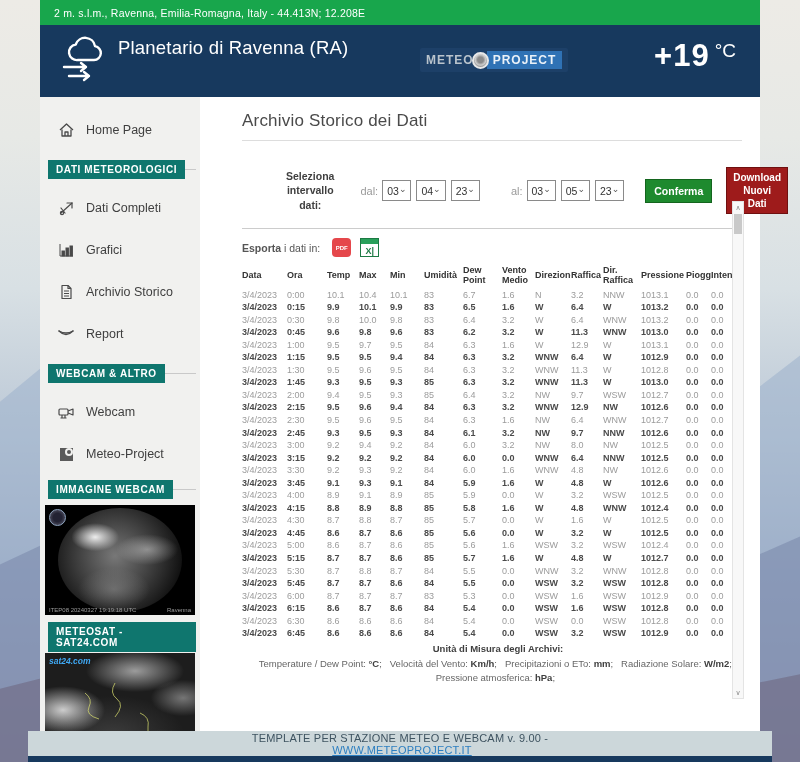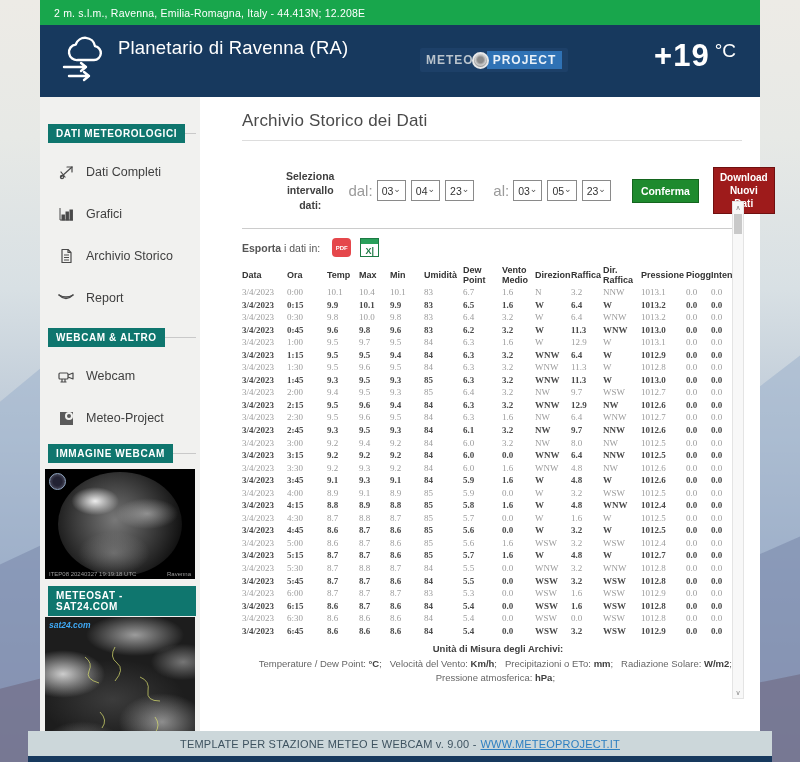--- a/index.html
+++ b/index.html
@@ -70,21 +70,21 @@
         radial-gradient(ellipse 50px 26px at 25% 82%, rgba(170,170,170,.5), transparent 72%),
         radial-gradient(ellipse 90px 50px at 45% 55%, rgba(90,90,90,.5), transparent 80%);}
   .sat-logo{position:absolute;top:3px;left:4px;color:#3fa9f5;font-size:8.5px;font-weight:bold;font-style:italic;z-index:3;}
 
   
   .content{width:560px;background:#fff;height:634px;position:relative;box-sizing:border-box;flex:none;padding-left:24px;}
   .page-title{margin:14px 18px 0 18px;font-size:17px;color:#4a4a4a;padding-bottom:9px;border-bottom:1px solid #ddd;letter-spacing:.2px;}
 
   .formrow{display:flex;align-items:center;margin:26px 0 0 62px;}
   .form-label{width:98px;text-align:center;font-weight:bold;font-size:10.5px;color:#3f3f3f;line-height:1.35;}
-  .ivl{font-size:15px;color:#9a9a9a;margin:0 4px 0 14px;}
+  .ivl{font-size:11px;color:#9a9a9a;margin:0 4px 0 26px;}
   .sel{width:36px;height:21px;border:1px solid #8a8a8a;display:flex;align-items:center;justify-content:space-between;
        padding:0 4px;font-size:10.5px;color:#333;background:#fff;margin-right:5px;box-sizing:border-box;cursor:pointer;}
   .chev{font-size:9px;color:#555;line-height:0;margin-top:-3px;}
   .btn-confirm{background:#1e8a2e;border:1px solid #14651e;color:#fff;font-weight:bold;font-size:10.5px;
        padding:5px 8px;margin-left:16px;cursor:pointer;white-space:nowrap;}
   .btn-download{background:#9e1b1b;border:1px solid #6f1010;color:#fff;font-weight:bold;font-size:10px;
        padding:3px 6px;margin-left:14px;width:80px;text-align:center;line-height:1.3;cursor:pointer;box-sizing:border-box;}
 
   .divider{border-bottom:1px solid #ccc;margin:14px 18px 0 18px;}
 
@@ -97,36 +97,36 @@
   .xlsicon::before{content:"";position:absolute;top:0;left:0;right:0;height:5px;background:#28a05a;}
 
   .table{margin:6px 0 0 18px;width:512px;font-size:9px;}
   .thead{display:flex;font-weight:bold;color:#333;min-height:24px;align-items:center;line-height:1.15;}
   .tcell{box-sizing:border-box;padding-right:3px;flex:none;overflow:hidden;white-space:normal;}
   .tcell:nth-child(1){width:45px}.tcell:nth-child(2){width:40px}.tcell:nth-child(3){width:32px}
   .tcell:nth-child(4){width:31px}.tcell:nth-child(5){width:34px}.tcell:nth-child(6){width:39px}
   .tcell:nth-child(7){width:39px}.tcell:nth-child(8){width:33px}.tcell:nth-child(9){width:36px}
   .tcell:nth-child(10){width:32px}.tcell:nth-child(11){width:38px}.tcell:nth-child(12){width:45px}
   .tcell:nth-child(13){width:25px}.tcell:nth-child(14){width:32px}
-  .trow{display:flex;height:12.55px;align-items:flex-start;white-space:nowrap;font-family:Liberation Serif, serif;}
+  .trow{display:flex;height:12.55px;align-items:flex-end;white-space:nowrap;}
   .trow.light{color:#9b9b9b;font-weight:normal;}
   .trow.dark{color:#4a4a4a;font-weight:bold;}
 
   .unitsblock{text-align:center;margin:4px 0 0 18px;width:512px;font-size:9.5px;color:#666;line-height:1.5;}
   .units-title{font-weight:bold;color:#3f3f3f;}
   .unitsblock b{color:#3f3f3f;}
 
   .vscroll{position:absolute;right:16px;top:104px;width:12px;height:498px;background:#f8f8f8;border:1px solid #e4e4e4;box-sizing:border-box;}
   .vscroll .arr{height:11px;display:flex;align-items:center;justify-content:center;font-size:7px;color:#888;cursor:pointer;}
   .vscroll .arr.down{position:absolute;bottom:0;left:0;right:0;}
   .vscroll .thumb{position:absolute;top:12px;left:1px;right:1px;height:20px;background:#c9c9c9;cursor:grab;}
 
   
   .footerbar{position:absolute;left:28px;right:28px;top:731px;height:25px;background:#ccd7da;
-      display:flex;align-items:center;justify-content:center;font-size:11px;color:#3e5360;letter-spacing:.2px;}
+      display:flex;align-items:center;justify-content:center;font-size:11px;color:#3e5360;letter-spacing:.2px;flex-direction:column;}
   .footerbar a{color:#2d7fc1;text-decoration:underline;margin-left:4px;cursor:pointer;}
   .bottomstrip{position:absolute;left:28px;right:28px;top:756px;height:6px;background:#17395e;}
 
   svg{display:block;}
 </style>
 </head>
 <body>
 
 <div class="bg">
   <div class="m1"></div>
@@ -159,20 +159,30 @@
     <div class="htemp">
       <span class="tval">+19</span>
       <span class="tunit">°C</span>
     </div>
   </div>
 
   <div class="bodyrow">
 
     <aside class="sidebar">
 
+      <div class="sitem mt10">
+        <span class="sicon">
+          <svg width="17" height="16" viewBox="0 0 17 16" fill="none" stroke="#4a4a4a" stroke-width="1.3" stroke-linejoin="round">
+            <path d="M2 8 L8.5 2 L15 8"></path>
+              <path d="M4 7.5 V14 H13 V7.5"></path>
+              <path d="M7 14 V10 h3 v4"></path>
+          </svg>
+        </span>
+        <span>Home Page</span>
+      </div>
 
       <div class="sbadge-wrap mt16">
         <div class="sline"></div>
         <div class="sbadge">DATI METEOROLOGICI</div>
       </div>
 
       <div class="sitem mt6">
         <span class="sicon">
           <svg width="17" height="16" viewBox="0 0 17 16" fill="none" stroke="#4a4a4a" stroke-width="1.2" stroke-linecap="round">
             <path d="M3 13 L14 3"></path>

